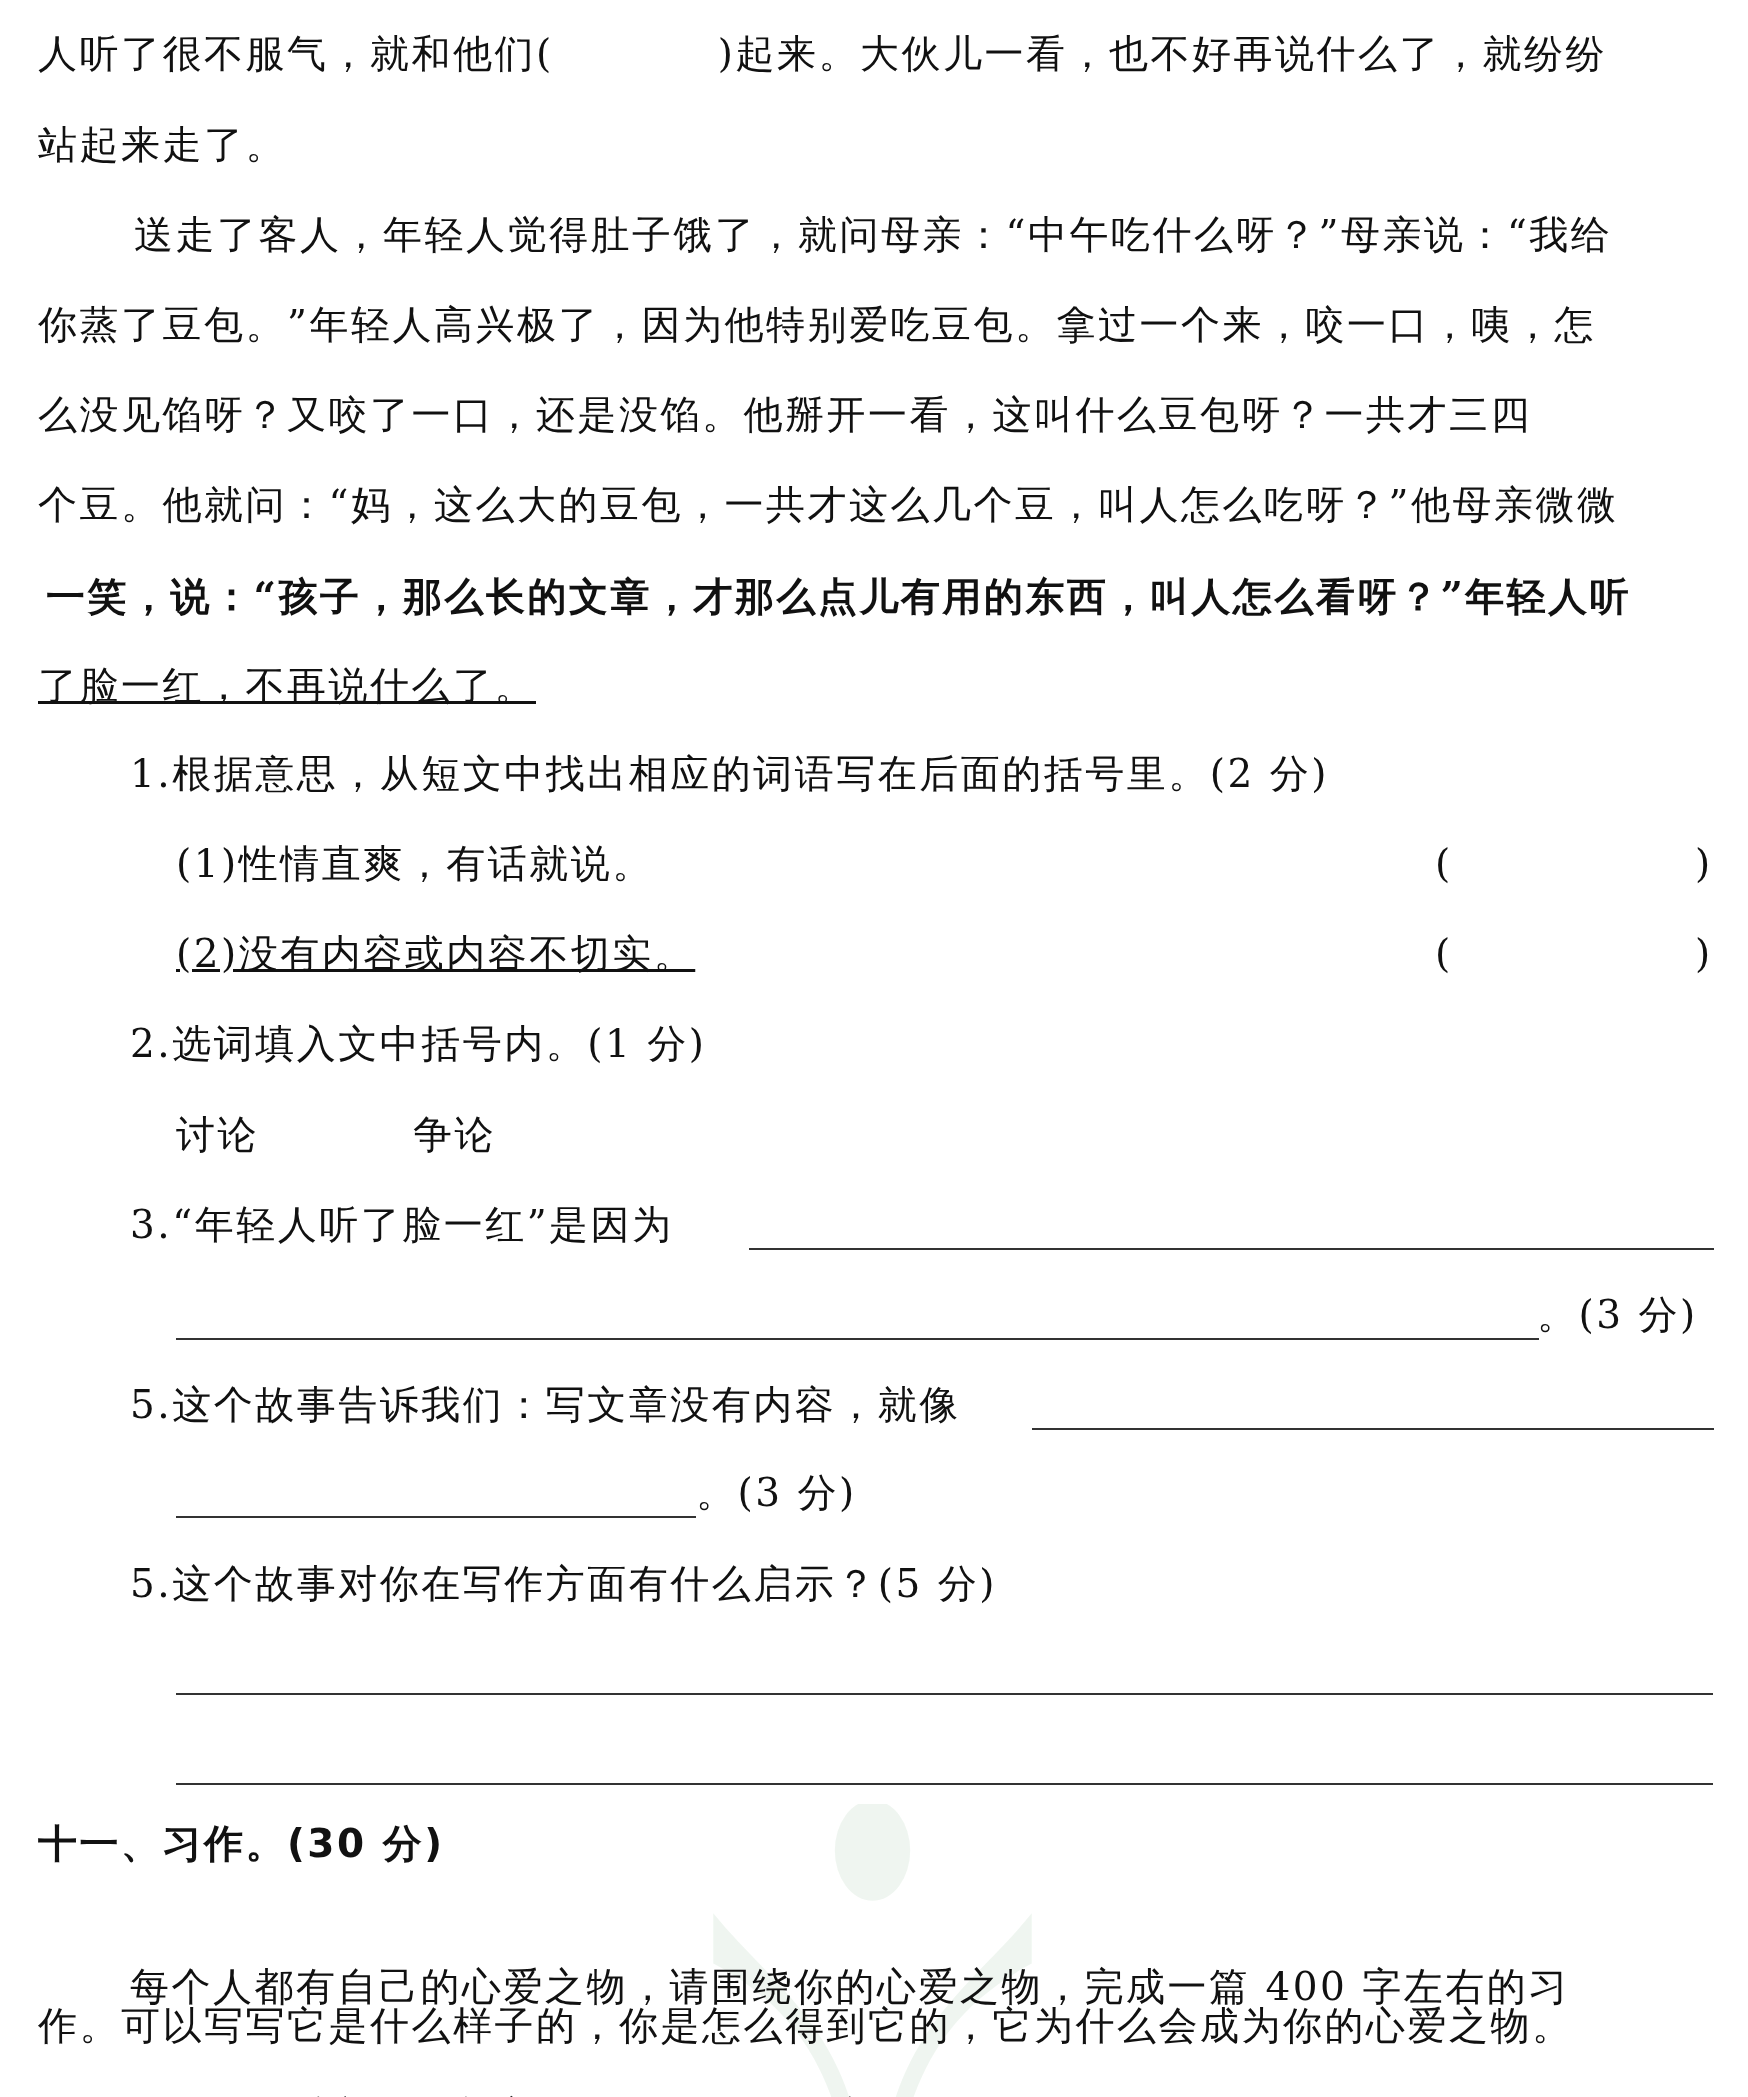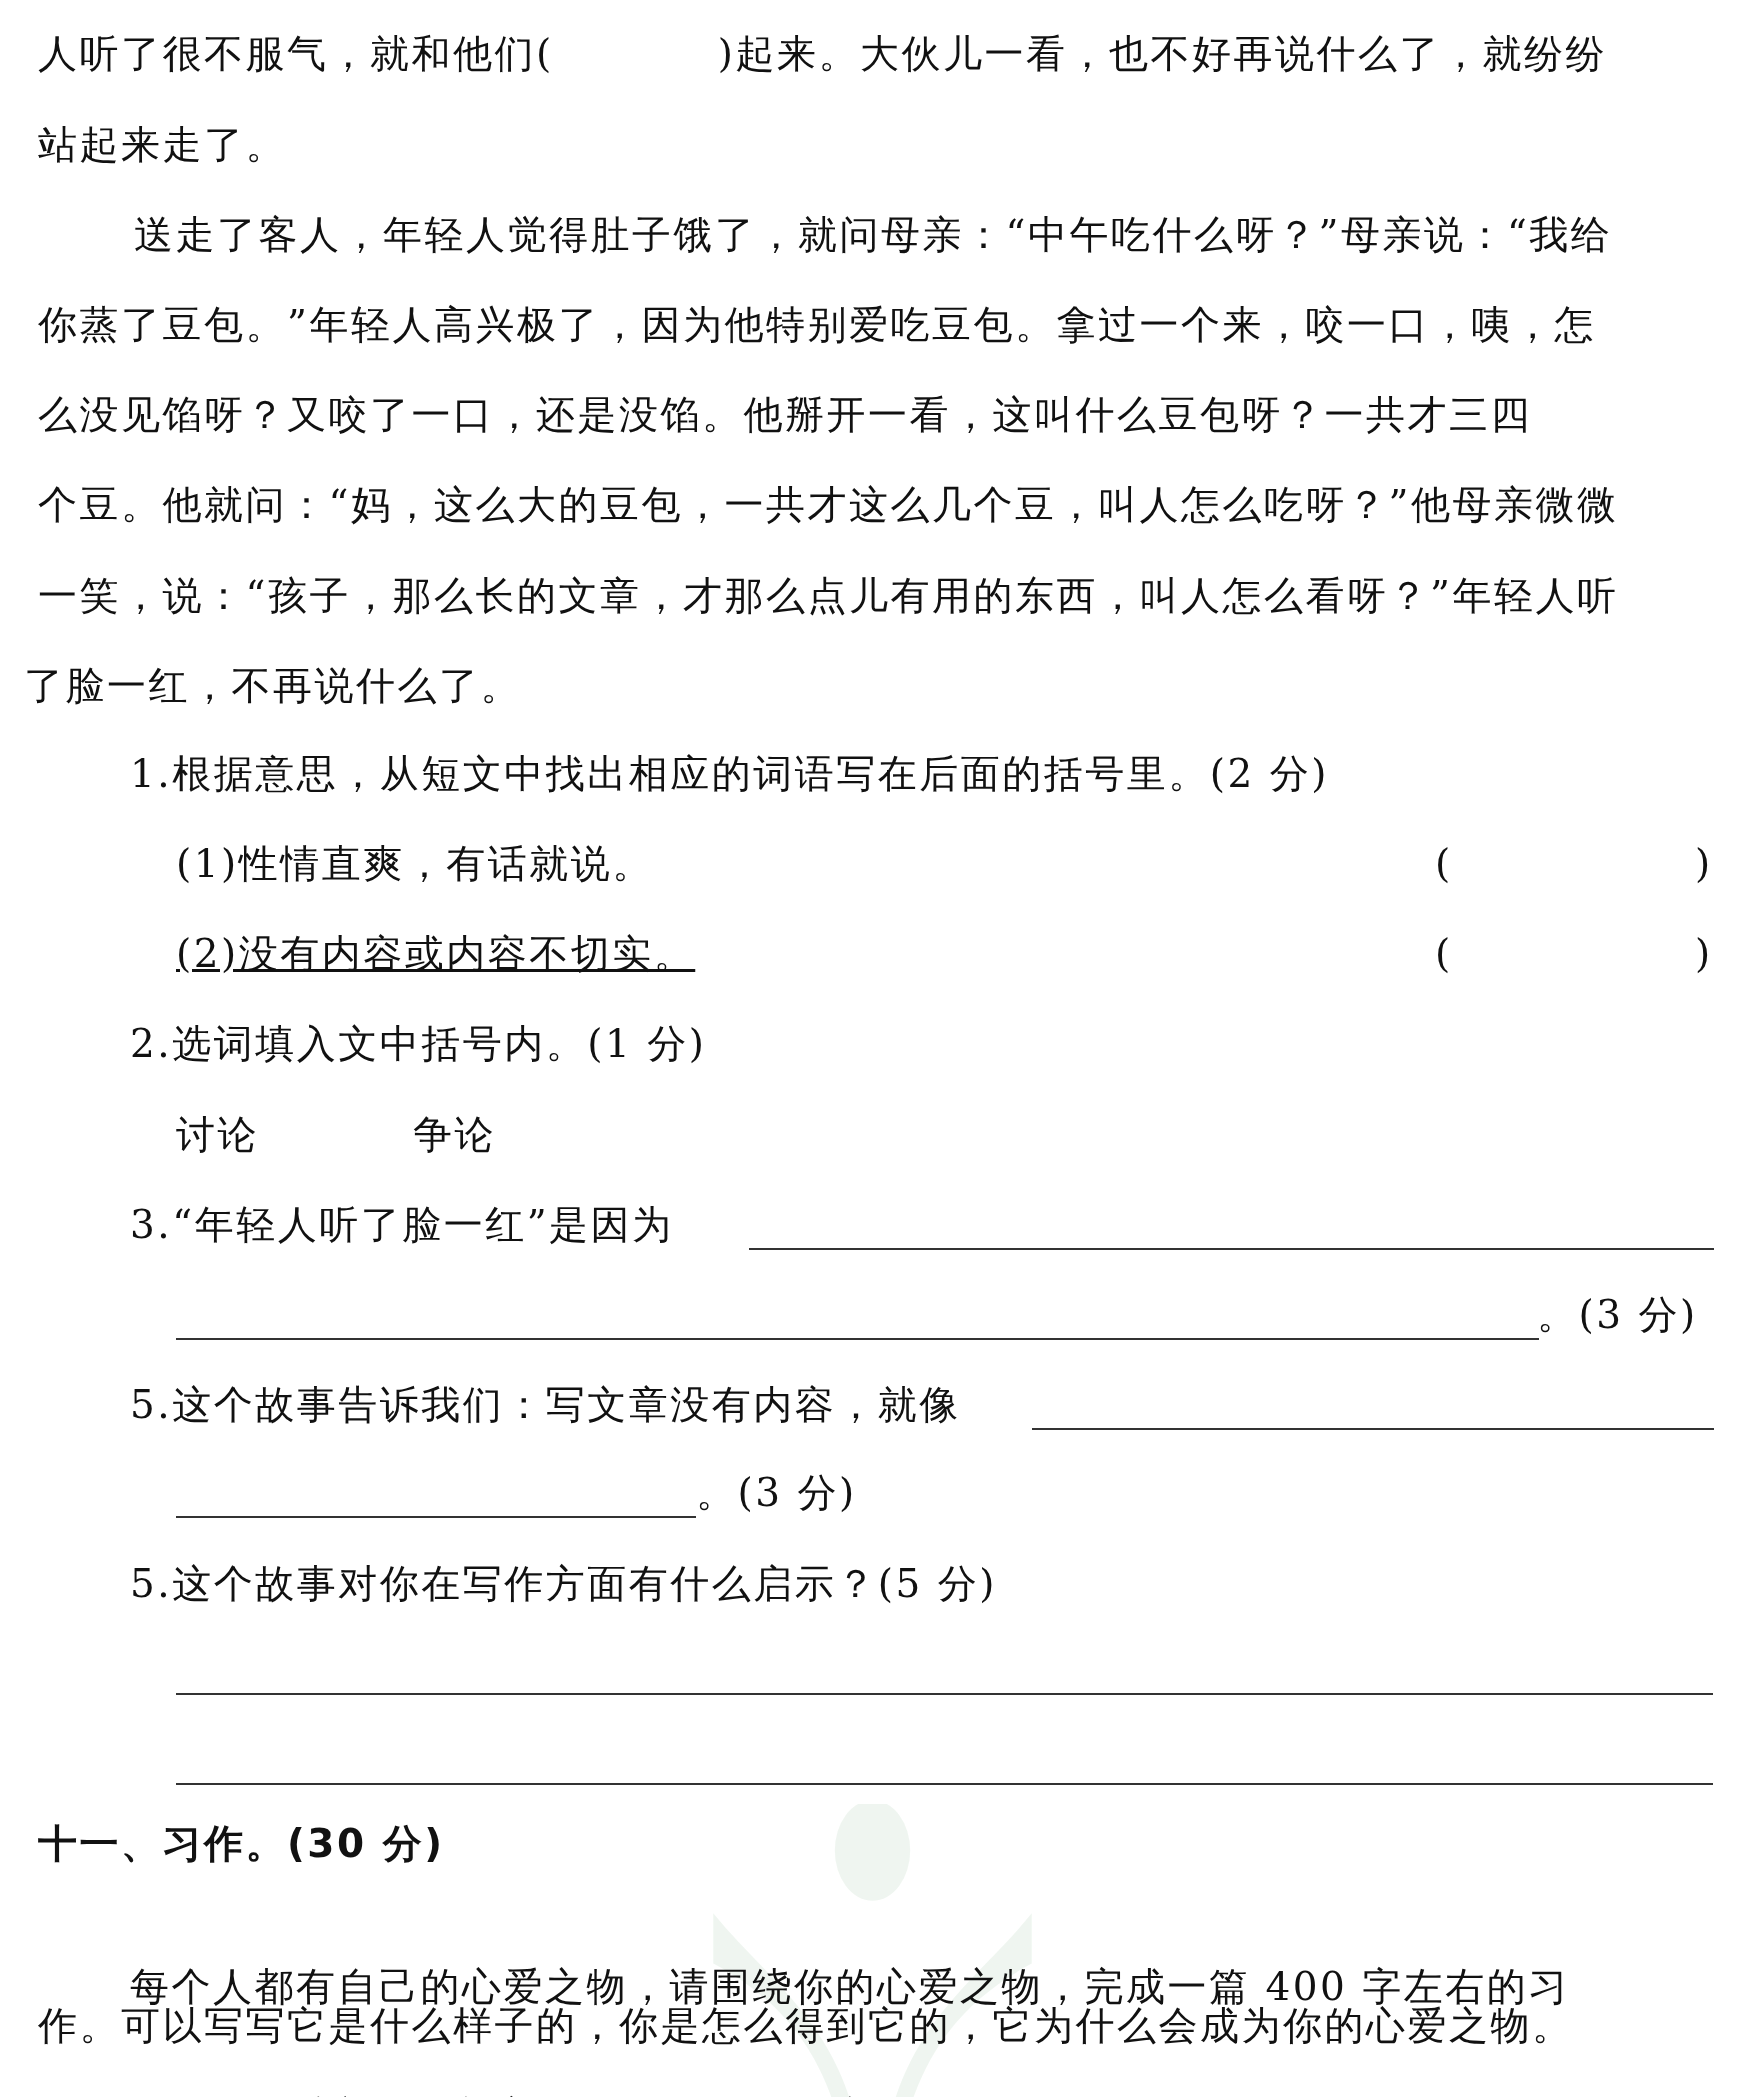--- a/index.html
+++ b/index.html
@@ -22,22 +22,22 @@
 </svg>
 
 <div class="line" style="left:38px; top:31px;">
   <span>人听了很不服气，就和他们(</span><span class="blank"></span><span>)起来。大伙儿一看，也不好再说什么了，就纷纷</span>
 </div>
 <div class="line" style="left:38px; top:122px;">站起来走了。</div>
 <div class="line" style="left:134px; top:212px;">送走了客人，年轻人觉得肚子饿了，就问母亲：“中午吃什么呀？”母亲说：“我给</div>
 <div class="line" style="left:38px; top:302px;">你蒸了豆包。”年轻人高兴极了，因为他特别爱吃豆包。拿过一个来，咬一口，咦，怎</div>
 <div class="line" style="left:38px; top:392px;">么没见馅呀？又咬了一口，还是没馅。他掰开一看，这叫什么豆包呀？一共才三四</div>
 <div class="line" style="left:38px; top:482px;">个豆。他就问：“妈，这么大的豆包，一共才这么几个豆，叫人怎么吃呀？”他母亲微微</div>
-<div class="line" style="left:38px; top:573px;">一笑，说：“孩子，那么长的文章，才那么点儿有用的东西，叫人怎么看呀？”年轻人听</div>
-<div class="line" style="left:24px; top:663px;">了脸一红，不再说什么了。</div>
+<div class="line" style="left:46px; top:573px;font-weight:bold;">一笑，说：“孩子，那么长的文章，才那么点儿有用的东西，叫人怎么看呀？”年轻人听</div>
+<div class="line" style="left:38px; top:663px;text-decoration:underline;">了脸一红，不再说什么了。</div>
 
 <div class="line" style="left:130px; top:751px;">1.根据意思，从短文中找出相应的词语写在后面的括号里。(2 分)</div>
 <div class="line" style="left:176px; top:841px;">(1)性情直爽，有话就说。</div>
 <div class="paren" style="left:1435px; top:841px;">(</div>
 <div style="position:absolute; left:1460px; top:841px; width:235px; height:46px;"></div>
 <div class="paren" style="left:1695px; top:841px;">)</div>
 <div class="line" style="left:176px; top:931px;text-decoration:underline;">(2)没有内容或内容不切实。</div>
 <div class="paren" style="left:1435px; top:931px;">(</div>
 <div style="position:absolute; left:1460px; top:931px; width:235px; height:46px;"></div>
 <div class="paren" style="left:1695px; top:931px;">)</div>

